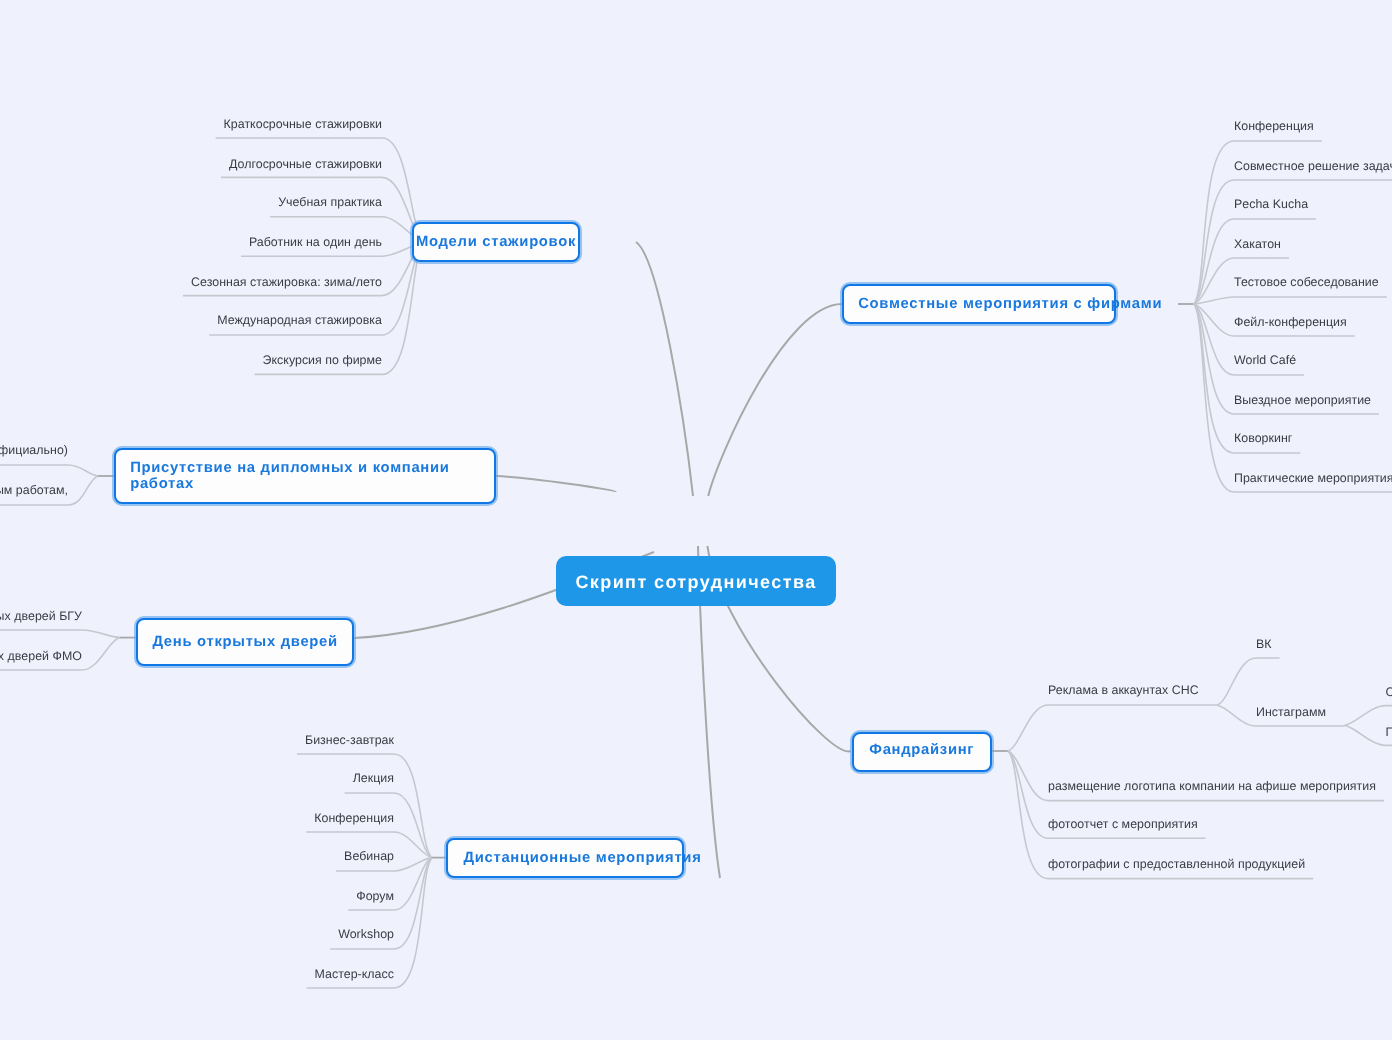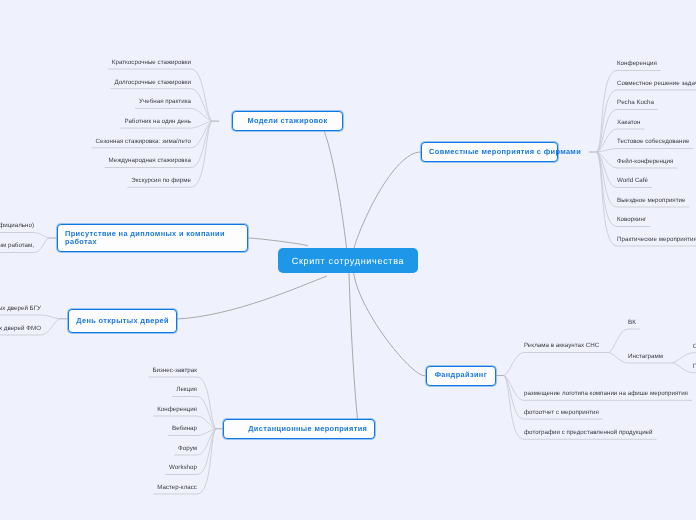--- a/index.html
+++ b/index.html
@@ -4,23 +4,23 @@
 <title>Скрипт сотрудничества</title>
 <style>
   html,body{margin:0;padding:0;}
   body{width:696px;height:520px;overflow:hidden;background:#eff2fc;
        font-family:"Liberation Sans",sans-serif;
        -webkit-font-smoothing:antialiased;
        text-rendering:geometricPrecision;}
   #canvas{position:relative;width:696px;height:520px;filter:opacity(1);}
   svg.links{position:absolute;left:0;top:0;width:696px;height:520px;}
   .node{position:absolute;box-sizing:border-box;}
-  .root-node{background:#1f97e8;border-radius:5px;color:#ffffff;font-weight:normal;
+  .root-node{background:#1f97e8;border-radius:5px;color:#ffffff;font-weight:bold;
      display:flex;align-items:center;justify-content:center;font-size:9px;
-     letter-spacing:0.7px;white-space:nowrap;}
+     letter-spacing:0.7px;white-space:nowrap;margin-top:30px;}
   .main-node{background:#fdfdfe;border:1.3px solid #1077e6;border-radius:4px;
      color:#1878dd;font-weight:bold;display:flex;align-items:center;
      font-size:7.4px;padding:0 6.9px;line-height:8.3px;letter-spacing:0.36px;
      white-space:nowrap;box-shadow:0 0 0 1px rgba(96,166,236,0.62);}
   .main-node.wrap{white-space:normal;}
   .leaf{position:absolute;color:#3b3b44;font-size:6.2px;white-space:nowrap;
      letter-spacing:0.02px;line-height:8px;}
 </style>
 </head>
 <body>
@@ -71,21 +71,21 @@
       <path d="M672.3,362.7 C678.1,363.7 685.3,372.7 692.8,372.7 L731.6,372.7" fill="none" stroke="#c5c8cf" stroke-width="0.8"></path>
       <path d="M346.5,248 C342.1,208.6 329.5,128.8 318,121" fill="none" stroke="#a8a8a8" stroke-width="1"></path>
       <path d="M354.1,248 C359.7,226.3 393.1,151.8 421,152" fill="none" stroke="#a8a8a8" stroke-width="1"></path>
       <path d="M308,246 C307.9,244.6 262.3,238.6 248,238" fill="none" stroke="#a8a8a8" stroke-width="1"></path>
       <path d="M327,276 C301.6,285.6 233.6,316.2 177,319" fill="none" stroke="#a8a8a8" stroke-width="1"></path>
       <path d="M349,273 C350.5,326.5 355.1,408.4 360,439" fill="none" stroke="#a8a8a8" stroke-width="1"></path>
       <path d="M353.7,273 C359.6,313.7 414.8,379.6 425.3,375.5" fill="none" stroke="#a8a8a8" stroke-width="1"></path>
     </svg>
   <div id="nodes">
       <div class="node root-node" style="left: 278px; top: 248px; width: 140px; height: 25px;">Скрипт сотрудничества</div>
-      <div class="node main-node" style="left: 232px; top: 111.4px; width: 111px; height: 19.8px; justify-content: center;">Модели стажировок</div>
+      <div class="node main-node" style="left: 206px; top: 111.4px; width: 84px; height: 19.8px; justify-content: center;">Модели стажировок</div>
       <div class="leaf" style="top: 58.8px; right: 505px;">Краткосрочные стажировки</div>
       <div class="leaf" style="top: 78.5px; right: 505px;">Долгосрочные стажировки</div>
       <div class="leaf" style="top: 98.2px; right: 505px;">Учебная практика</div>
       <div class="leaf" style="top: 117.9px; right: 505px;">Работник на один день</div>
       <div class="leaf" style="top: 137.6px; right: 505px;">Сезонная стажировка: зима/лето</div>
       <div class="leaf" style="top: 157.3px; right: 505px;">Международная стажировка</div>
       <div class="leaf" style="top: 177px; right: 505px;">Экскурсия по фирме</div>
       <div class="node main-node" style="left: 421.2px; top: 142.2px; width: 137px; height: 19.8px;">Совместные мероприятия с фирмами</div>
       <div class="leaf" style="top: 60.3px; left: 617px;">Конференция</div>
       <div class="leaf" style="top: 79.8px; left: 617px;">Совместное решение задач</div>
@@ -96,21 +96,21 @@
       <div class="leaf" style="top: 177.3px; left: 617px;">World Café</div>
       <div class="leaf" style="top: 196.8px; left: 617px;">Выездное мероприятие</div>
       <div class="leaf" style="top: 216.3px; left: 617px;">Коворкинг</div>
       <div class="leaf" style="top: 235.8px; left: 617px;">Практические мероприятия</div>
       <div class="node main-node wrap" style="left: 57.2px; top: 224.2px; width: 190.8px; height: 27.6px;">Присутствие на дипломных и компании работах</div>
       <div class="leaf" style="top: 222.3px; right: 662px;">Руководство дипломными работами (официально)</div>
       <div class="leaf" style="top: 242.3px; right: 662px;">Консультирование по дипломным работам,</div>
       <div class="node main-node" style="left: 68.2px; top: 309.3px; width: 108.8px; height: 24px; justify-content: center;">День открытых дверей</div>
       <div class="leaf" style="top: 304.8px; right: 655px;">День открытых дверей БГУ</div>
       <div class="leaf" style="top: 324.8px; right: 655px;">День открытых дверей ФМО</div>
-      <div class="node main-node" style="left: 223.2px; top: 419.3px; width: 152px; height: 19.8px; justify-content: center; padding-left: 24px;">Дистанционные мероприятия</div>
+      <div class="node main-node" style="left: 223.2px; top: 419.3px; width: 119px; height: 19.8px; justify-content: center; padding-left: 24px;">Дистанционные мероприятия</div>
       <div class="leaf" style="top: 366.8px; right: 499px;">Бизнес-завтрак</div>
       <div class="leaf" style="top: 386.3px; right: 499px;">Лекция</div>
       <div class="leaf" style="top: 405.8px; right: 499px;">Конференция</div>
       <div class="leaf" style="top: 425.3px; right: 499px;">Вебинар</div>
       <div class="leaf" style="top: 444.8px; right: 499px;">Форум</div>
       <div class="leaf" style="top: 464.3px; right: 499px;">Workshop</div>
       <div class="leaf" style="top: 483.8px; right: 499px;">Мастер-класс</div>
       <div class="node main-node" style="left: 425.8px; top: 365.5px; width: 70.2px; height: 20.2px; justify-content: center; text-align: right;">Фандрайзинг</div>
       <div class="leaf" style="top: 342.3px; left: 524px;">Реклама в аккаунтах СНС</div>
       <div class="leaf" style="top: 390.1px; left: 524px;">размещение логотипа компании на афише мероприятия</div>

